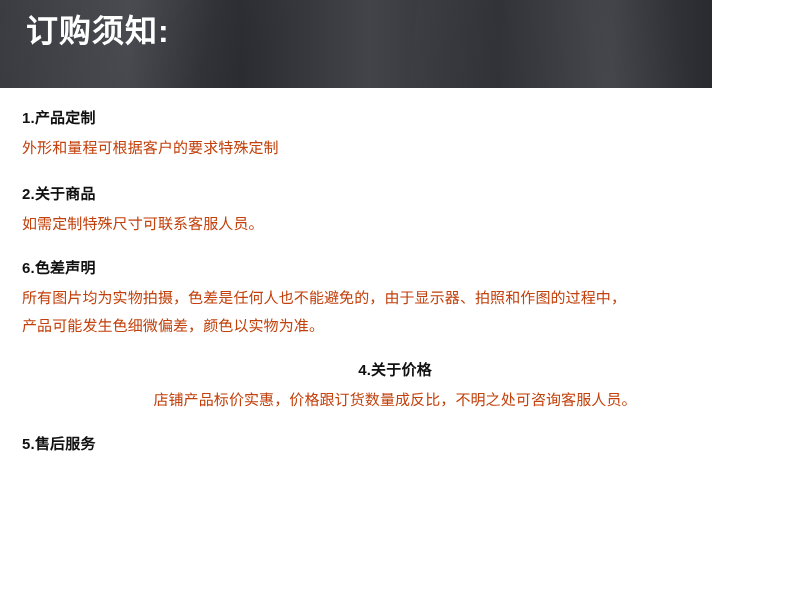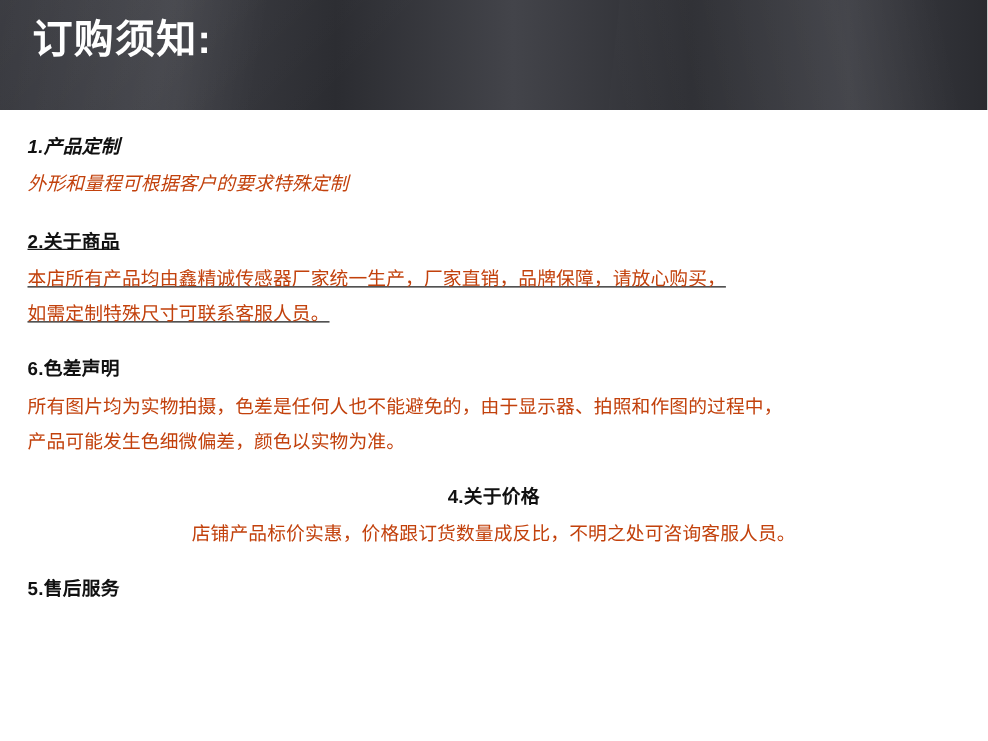--- a/index.html
+++ b/index.html
@@ -18,21 +18,21 @@
   .page {
     position: relative;
     width: 790px;
     height: 593px;
     background: #ffffff;
   }
 
   
   .header {
     position: relative;
-    width: 790px;
+    width: 712px;
     height: 88px;
     background:
       linear-gradient(135deg, rgba(255,255,255,0.045) 0%, rgba(255,255,255,0.0) 40%),
       linear-gradient(90deg, #2f3036 0%, #3a3b41 18%, #2b2c31 34%, #43444a 52%, #2c2d32 70%, #3c3d43 86%, #2a2b30 100%);
     overflow: hidden;
   }
   
   .header::before {
     content: "";
     position: absolute;
@@ -96,22 +96,22 @@
   .section-body {
     font-size: 15px;
     color: #c2410c;
     line-height: 28px;
     margin: 0;
     letter-spacing: 0.1px;
   }
   .section-body .line { display: block; }
 
   
-  .section--s1 { margin-bottom: 20px; font-style: italic; }
-  .section--s2 { margin-bottom: 18px; text-decoration: underline; }
+  .section--s1 { margin-bottom: 20px; }
+  .section--s2 { margin-bottom: 18px; }
   .section--s3 { margin-bottom: 18px; }
   .section--s4 { margin-bottom: 18px; text-align: center; }
 </style>
 </head>
 <body>
 
 <div class="page">
 
   <div class="header">
     <div class="header-text">
@@ -124,21 +124,20 @@
     <div class="section section--s1">
       <div class="section-title">1.产品定制</div>
       <div class="section-body">
         <span class="line">外形和量程可根据客户的要求特殊定制</span>
       </div>
     </div>
 
     <div class="section section--s2">
       <div class="section-title">2.关于商品</div>
       <div class="section-body">
-        <span class="line">本店所有产品均由鑫精诚传感器厂家统一生产，厂家直销，品牌保障，请放心购买，</span>
         <span class="line">如需定制特殊尺寸可联系客服人员。</span>
       </div>
     </div>
 
     <div class="section section--s3">
       <div class="section-title">6.色差声明</div>
       <div class="section-body">
         <span class="line">所有图片均为实物拍摄，色差是任何人也不能避免的，由于显示器、拍照和作图的过程中，</span>
         <span class="line">产品可能发生色细微偏差，颜色以实物为准。</span>
       </div>

